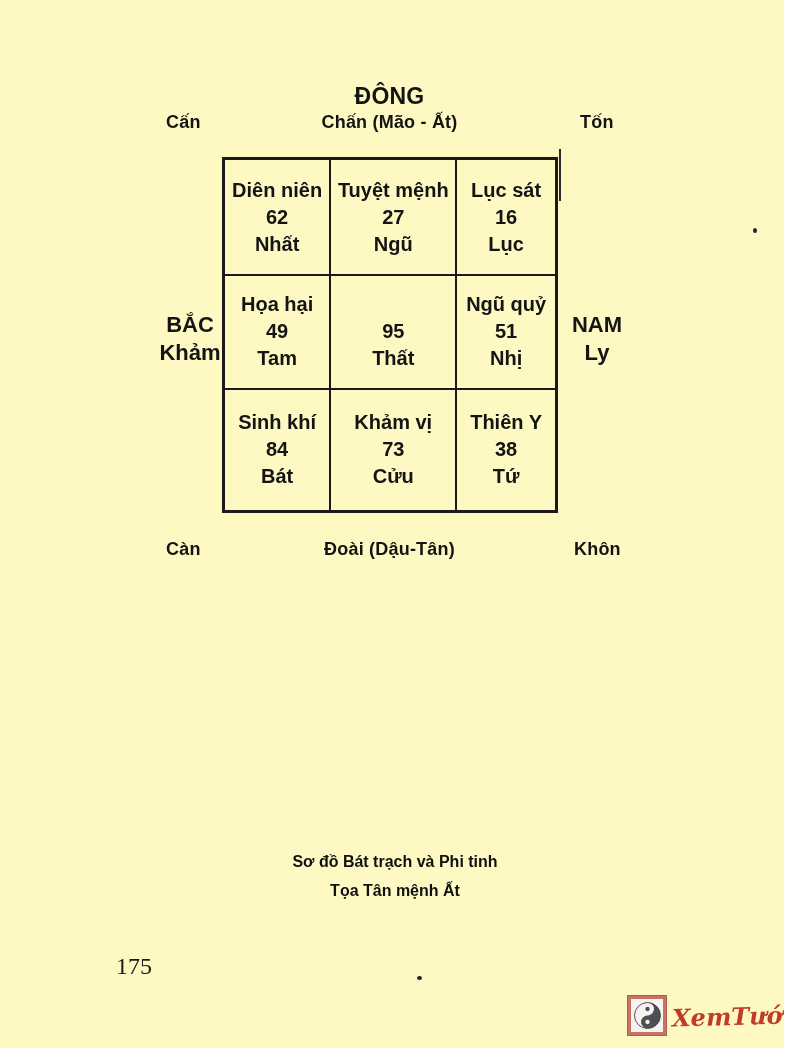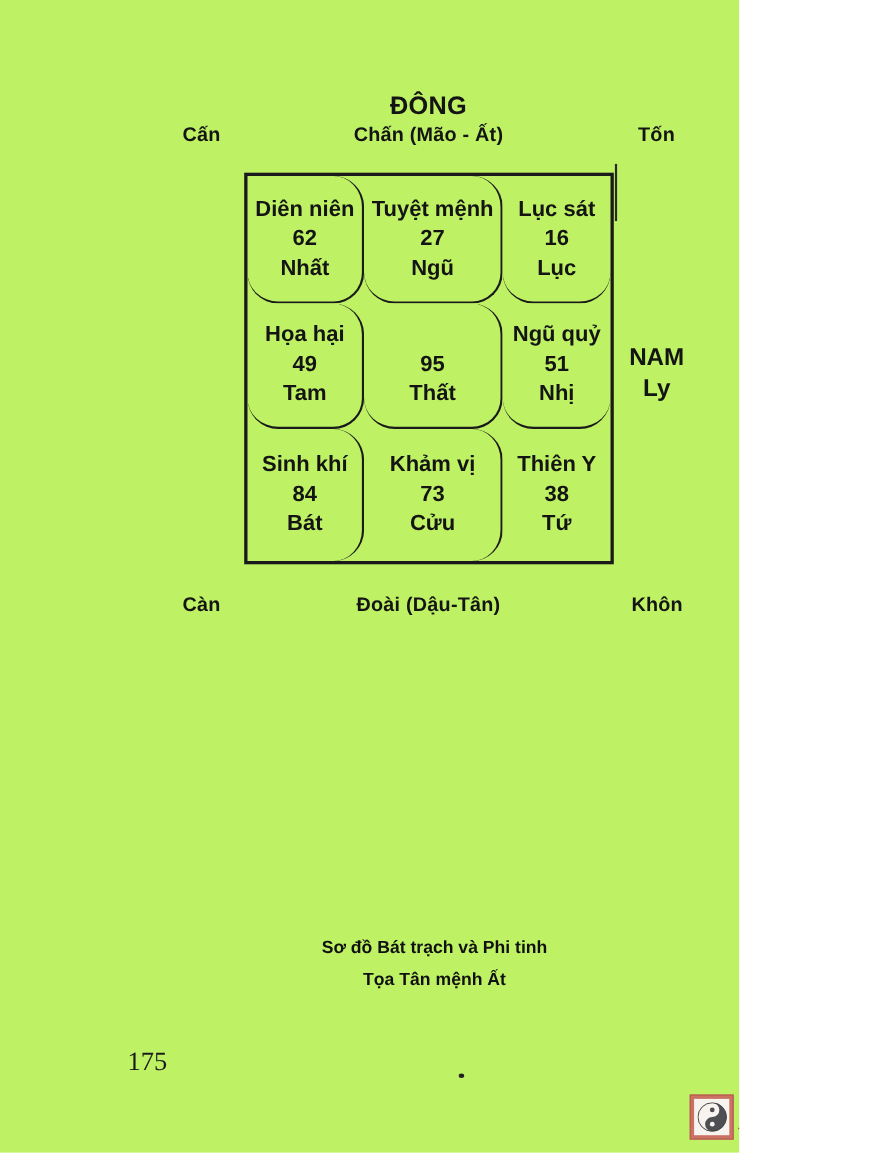--- a/index.html
+++ b/index.html
@@ -1,35 +1,35 @@
 <!DOCTYPE html>
 <html><head>
 <meta charset="utf-8">
 <style>
   html,body{margin:0;padding:0;background:#fff;}
   .page{
-    position:relative;width:672px;height:1048px;background:#bef264;
+    position:relative;width:784px;height:1048px;background:#fef9c3;
     font-family:"Liberation Sans",sans-serif;color:#141414;overflow:hidden;
   }
   .blbl{position:absolute;font-weight:bold;font-size:18px;letter-spacing:0.2px;white-space:nowrap;}
   .band{left:222px;width:335px;text-align:center;}
   .big{font-size:23px;}
   .sidebox{position:absolute;width:80px;text-align:center;font-weight:bold;font-size:22px;line-height:28px;}
 
   .bagua{
     position:absolute;left:222px;top:157px;width:336px;height:356px;
     border:3px solid #1a1a1a;box-sizing:border-box;
     display:grid;
     grid-template-columns:32.2% 38.2% 29.6%;
     grid-template-rows:33.2% 32.4% 34.4%;
   }
   .cell{
     border-right:2px solid #1a1a1a;border-bottom:2px solid #1a1a1a;
     display:flex;flex-direction:column;justify-content:center;align-items:center;
-    font-weight:bold;font-size:20px;line-height:27px;text-align:center;border-radius:28px;
+    font-weight:bold;font-size:20px;line-height:27px;text-align:center;
   }
   .cell:nth-child(3n){border-right:none;}
   .cell:nth-child(n+7){border-bottom:none;}
   .cell span{display:block;min-height:27px;}
 
   .caption{
     position:absolute;left:240px;top:848px;width:310px;text-align:center;
     font-weight:bold;font-size:16px;line-height:28.5px;color:#101010;
   }
   .pagenum{
@@ -54,20 +54,24 @@
 </head>
 <body>
 
 <div class="page">
 
   <div class="blbl band big" style="top:83px;">ĐÔNG</div>
   <div class="blbl" style="left:166px;top:112px;">Cấn</div>
   <div class="blbl band" style="top:112px;">Chấn (Mão - Ất)</div>
   <div class="blbl" style="left:580px;top:112px;">Tốn</div>
 
+  <div class="sidebox" style="left:150px;top:311px;">
+    <div>BẮC</div>
+    <div>Khảm</div>
+  </div>
   <div class="sidebox" style="left:557px;top:311px;">
     <div>NAM</div>
     <div>Ly</div>
   </div>
 
   <div class="bagua">
     <div class="cell">
       <span>Diên niên</span>
       <span>62</span>
       <span>Nhất</span>

